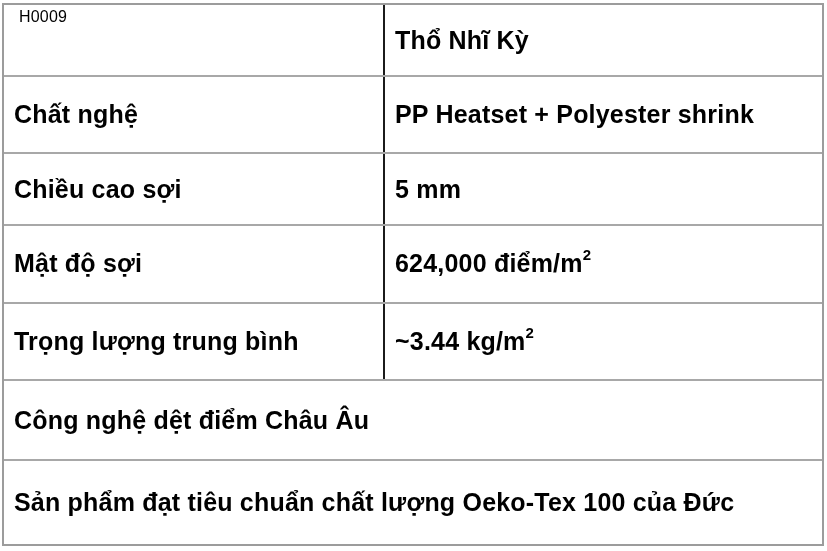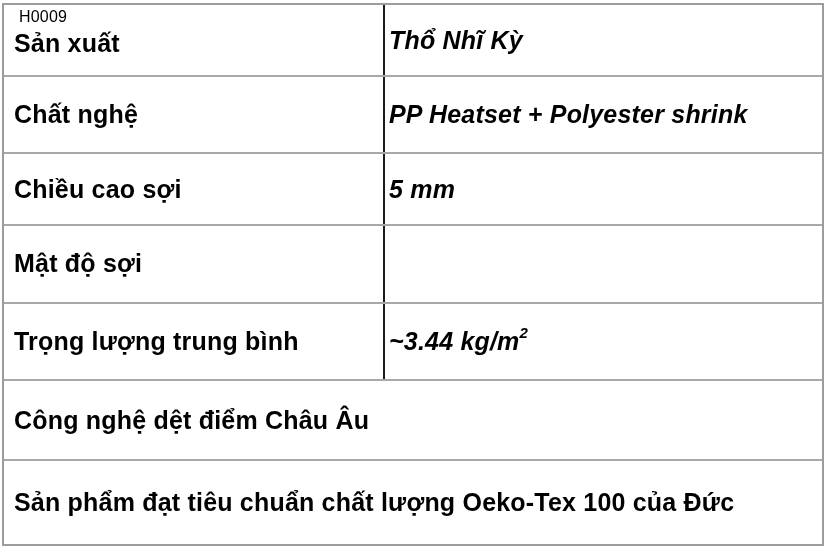--- a/index.html
+++ b/index.html
@@ -40,22 +40,21 @@
     flex: 0 0 381px;
     border-right: 2px solid #1b1b1b;
     display: flex;
     align-items: center;
     padding-left: 10px;
   }
   .value-cell {
     flex: 1 1 auto;
     display: flex;
     align-items: center;
-    padding-left: 4px;
-    font-style: italic;
+    padding-left: 10px;
   }
   .cell-text {
     font-size: 25px;
     font-weight: bold;
     line-height: 1.15;
     white-space: nowrap;
     letter-spacing: 0.2px;
   }
   .first-label-cell {
     flex-direction: column;
@@ -85,21 +84,20 @@
   }
 </style>
 </head>
 <body>
 
 <div class="spec-table">
 
   <div class="row r1">
     <div class="label-cell first-label-cell">
       <div class="product-code">H0009</div>
-      <div class="cell-text">Sản xuất</div>
     </div>
     <div class="value-cell">
       <span class="cell-text">Thổ Nhĩ Kỳ</span>
     </div>
   </div>
 
   <div class="row r2">
     <div class="label-cell">
       <span class="cell-text">Chất nghệ</span>
     </div>
@@ -114,20 +112,23 @@
     </div>
     <div class="value-cell">
       <span class="cell-text">5 mm</span>
     </div>
   </div>
 
   <div class="row r4">
     <div class="label-cell">
       <span class="cell-text">Mật độ sợi</span>
     </div>
+    <div class="value-cell">
+      <span class="cell-text"><span>624,000 điểm/m</span><sup class="unit-sup">2</sup></span>
+    </div>
   </div>
 
   <div class="row r5">
     <div class="label-cell">
       <span class="cell-text">Trọng lượng trung bình</span>
     </div>
     <div class="value-cell">
       <span class="cell-text"><span>~3.44 kg/m</span><sup class="unit-sup">2</sup></span>
     </div>
   </div>

